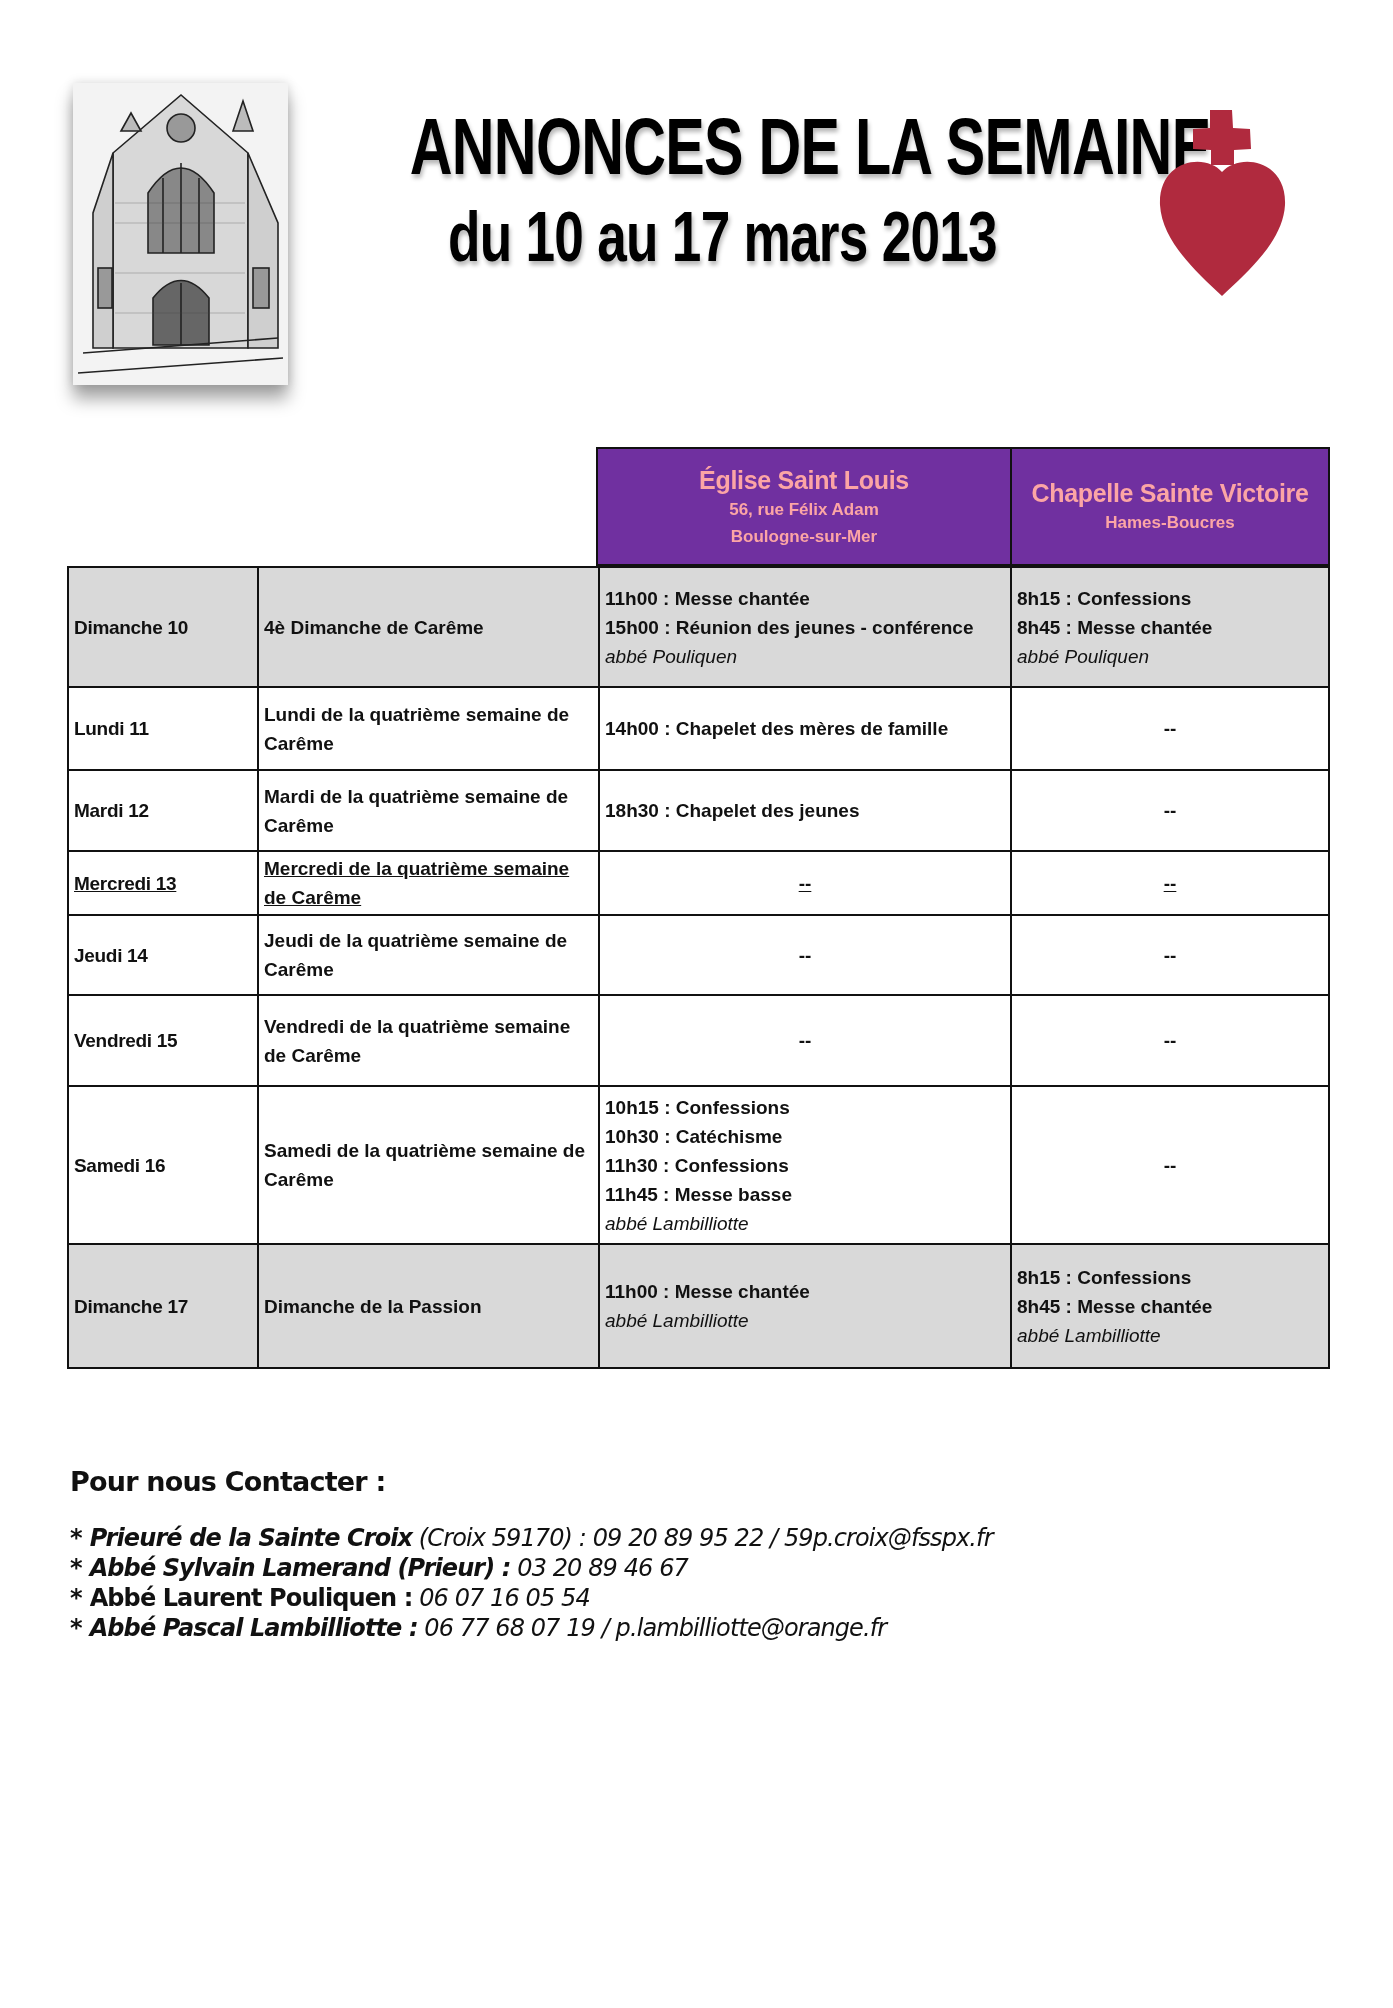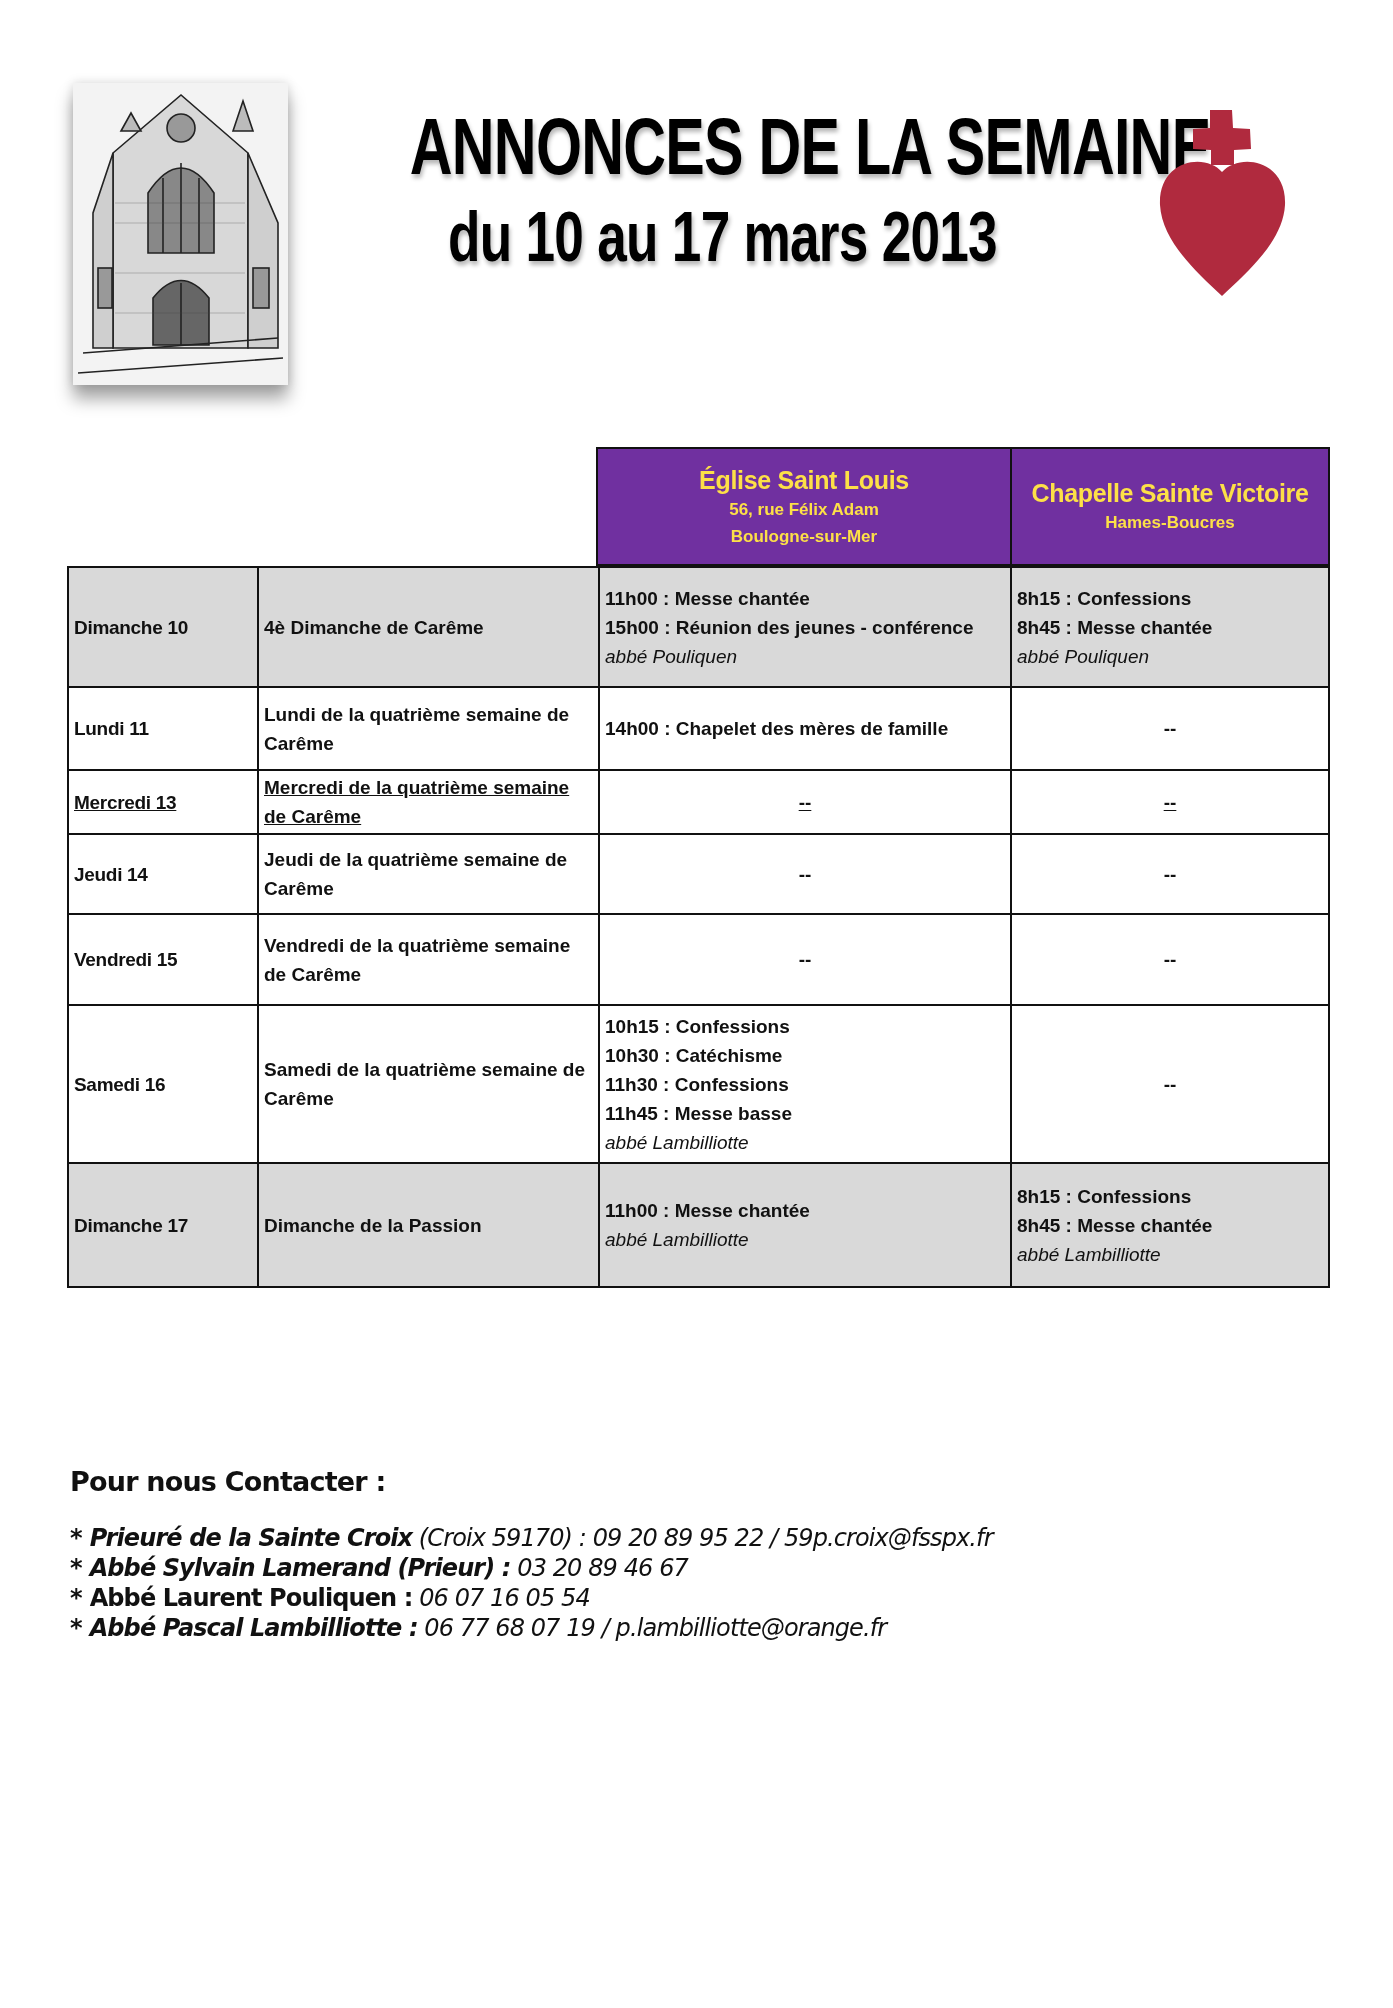--- a/index.html
+++ b/index.html
@@ -16,21 +16,21 @@
 
   
   .title-block { position:absolute; left:300px; top:104px; width:845px; text-align:center; }
   .title-line1, .title-line2 { display:block; font-weight:bold; color:#000;
     text-shadow: 2px 4px 5px rgba(0,0,0,0.28); white-space:nowrap; }
   .title-line1 { font-size:80px; line-height:86px; letter-spacing:-1px; transform:scaleX(0.74); transform-origin:center; }
   .title-line2 { font-size:70px; line-height:86px; margin-top:4px; letter-spacing:-1px; transform:scaleX(0.76); transform-origin:center; }
 
   
   .hdr { position:absolute; top:447px; height:119px; display:flex; }
-  .hdr-cell { background:#7030a0; color:#fde047; border:2px solid #111; box-sizing:border-box;
+  .hdr-cell { background:#7030a0; color:#fca5a5; border:2px solid #111; box-sizing:border-box;
     display:flex; flex-direction:column; align-items:center; justify-content:center; text-align:center; }
   .hdr-cell.c3 { width:416px; }
   .hdr-cell.c4 { width:318px; border-left:none; }
   .hdr-name { font-size:25px; font-weight:bold; letter-spacing:-0.3px; line-height:32px; }
   .hdr-sub { font-size:17px; font-weight:bold; line-height:27px; }
 
   table.sched { position:absolute; left:67px; top:566px; border-collapse:collapse; table-layout:fixed; }
   table.sched td { border:2px solid #111; padding:0 5px; vertical-align:middle; font-size:19px; font-weight:bold; line-height:29px; }
   col.c1 { width:190px; } col.c2 { width:341px; } col.c3 { width:412px; } col.c4 { width:318px; }
   tr.gray td { background:#d9d9d9; }
@@ -130,20 +130,30 @@
       <tr style="height: 83px;">
         <td class="day">Lundi 11</td>
         <td>Lundi de la quatrième semaine de Carême</td>
         <td>
           <span class="ln">14h00 : Chapelet des mères de famille</span>
         </td>
         <td class="center">
           <span class="ln">--</span>
         </td>
       </tr>
+      <tr style="height: 81px;">
+        <td class="day">Mardi 12</td>
+        <td>Mardi de la quatrième semaine de Carême</td>
+        <td>
+          <span class="ln">18h30 :  Chapelet des jeunes</span>
+        </td>
+        <td class="center">
+          <span class="ln">--</span>
+        </td>
+      </tr>
       <tr style="height: 64px; text-decoration: underline;">
         <td class="day">Mercredi 13</td>
         <td>Mercredi de la quatrième semaine de Carême</td>
         <td class="center">
           <span class="ln">--</span>
         </td>
         <td class="center">
           <span class="ln">--</span>
         </td>
       </tr>

